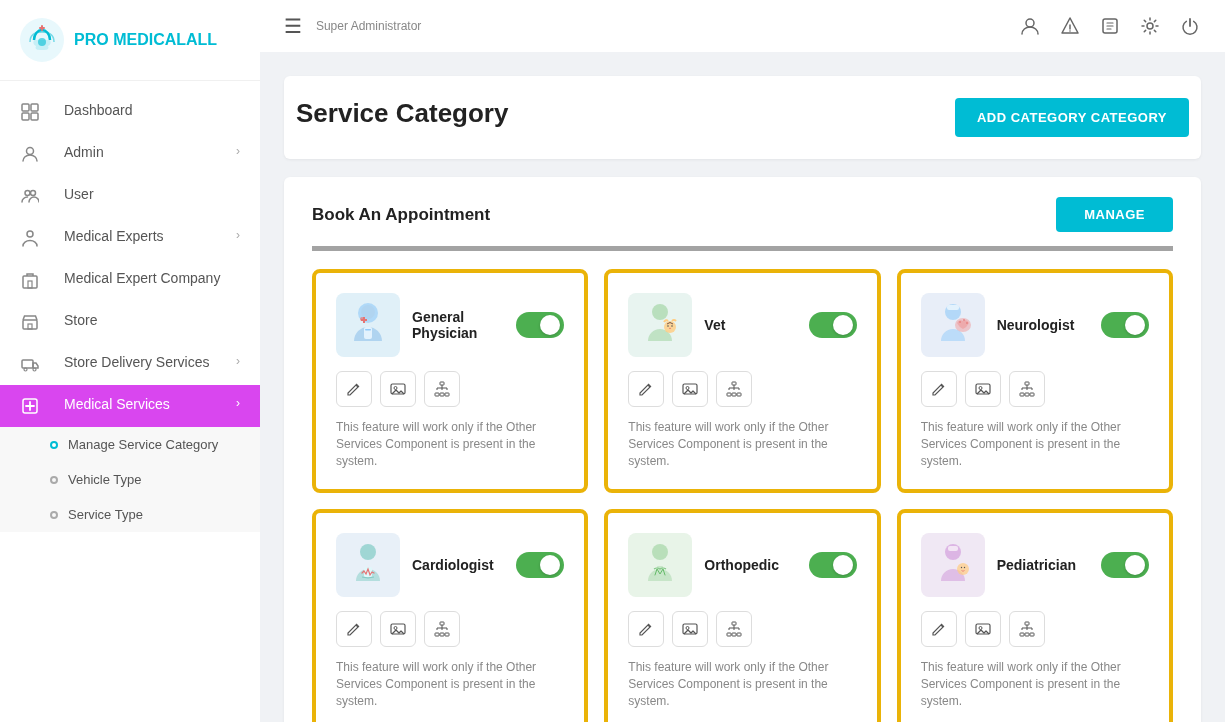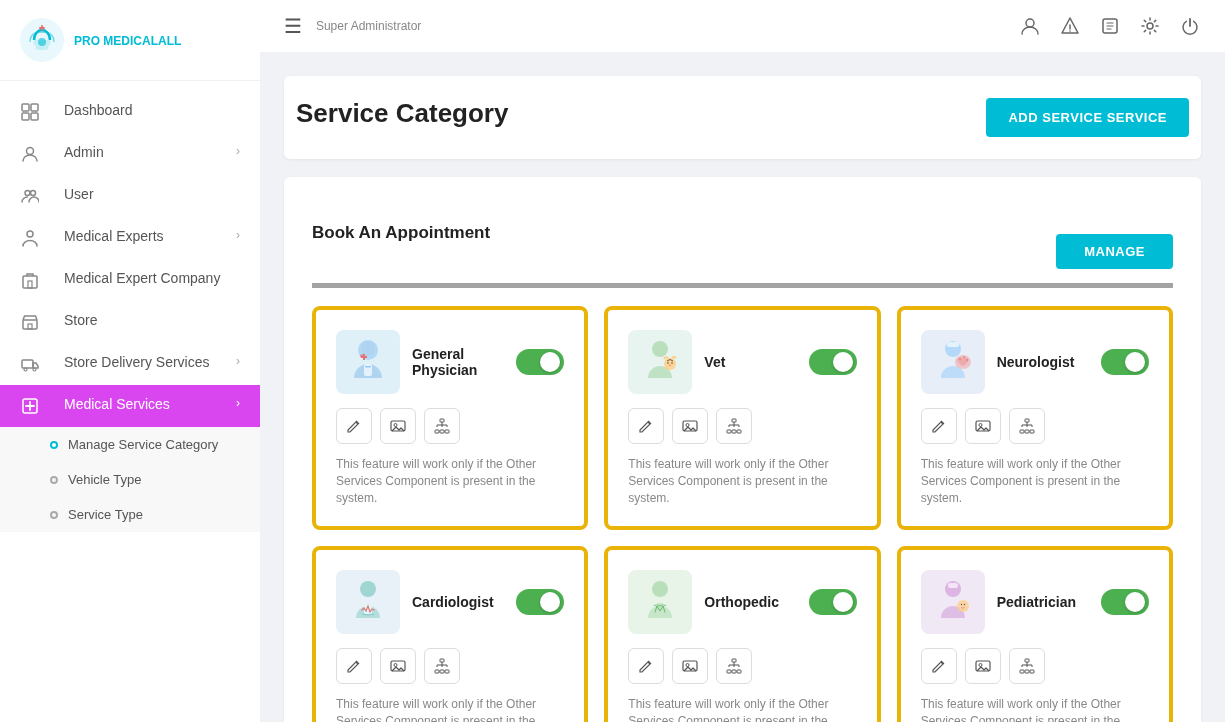--- a/index.html
+++ b/index.html
@@ -20,21 +20,21 @@
       display: flex;
       align-items: center;
       gap: 10px;
       border-bottom: 1px solid #f0f0f0;
     }
     .logo-icon {
       width: 44px;
       height: 44px;
     }
     .logo-text {
-      font-size: 12px;
+      font-size: 16px;
       font-weight: 700;
       color: #1a1a2e;
     }
     .logo-text span {
       color: #00bcd4;
     }
     .sidebar-nav {
       flex: 1;
       overflow-y: auto;
       padding: 10px 0;
@@ -204,21 +204,20 @@
     .btn-manage {
       background: #00bcd4;
       color: #fff;
       border: none;
       padding: 10px 28px;
       font-size: 13px;
       font-weight: 600;
       border-radius: 4px;
       cursor: pointer;
       letter-spacing: 0.5px;
-      margin-top: 37px;
     }
 
     
     .cards-grid {
       display: grid;
       grid-template-columns: repeat(3, 1fr);
       gap: 16px;
     }
     .service-card {
       border: 4px solid #eab308;
@@ -476,21 +475,21 @@
             <path d="M6.34 5.34A7 7 0 1 0 13.66 5.34" stroke="#666" stroke-width="1.5" stroke-linecap="round" fill="none"></path>
           </svg>
       </span>
     </div>
   </header>
 
   <div class="content">
 
     <div class="page-header">
       <h1 class="page-title">Service Category</h1>
-      <button class="btn-add">ADD SERVICE SERVICE</button>
+      <button class="btn-add">ADD CATEGORY CATEGORY</button>
     </div>
 
     <div class="section">
       <div class="section-header">
         <h2 class="section-title">Book An Appointment</h2>
         <button class="btn-manage">MANAGE</button>
       </div>
 
       <div class="cards-grid">
 

